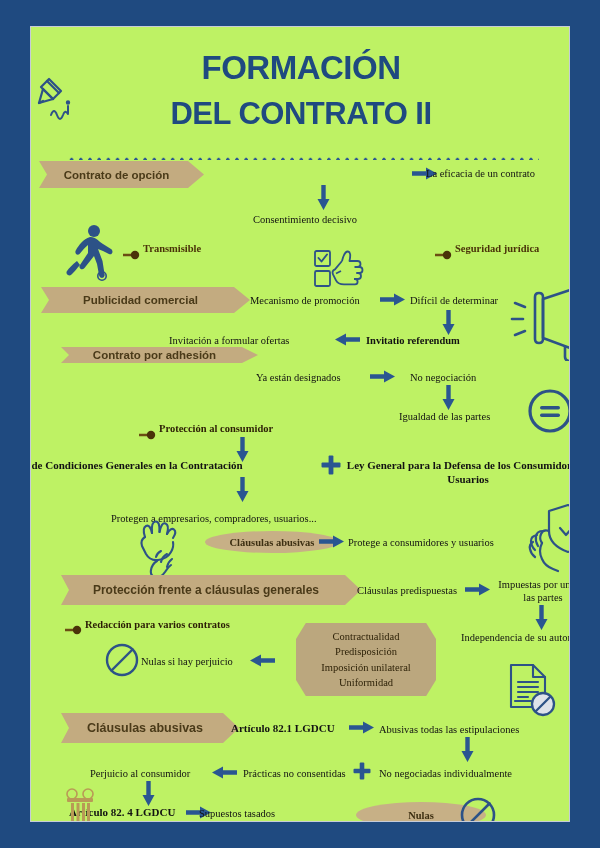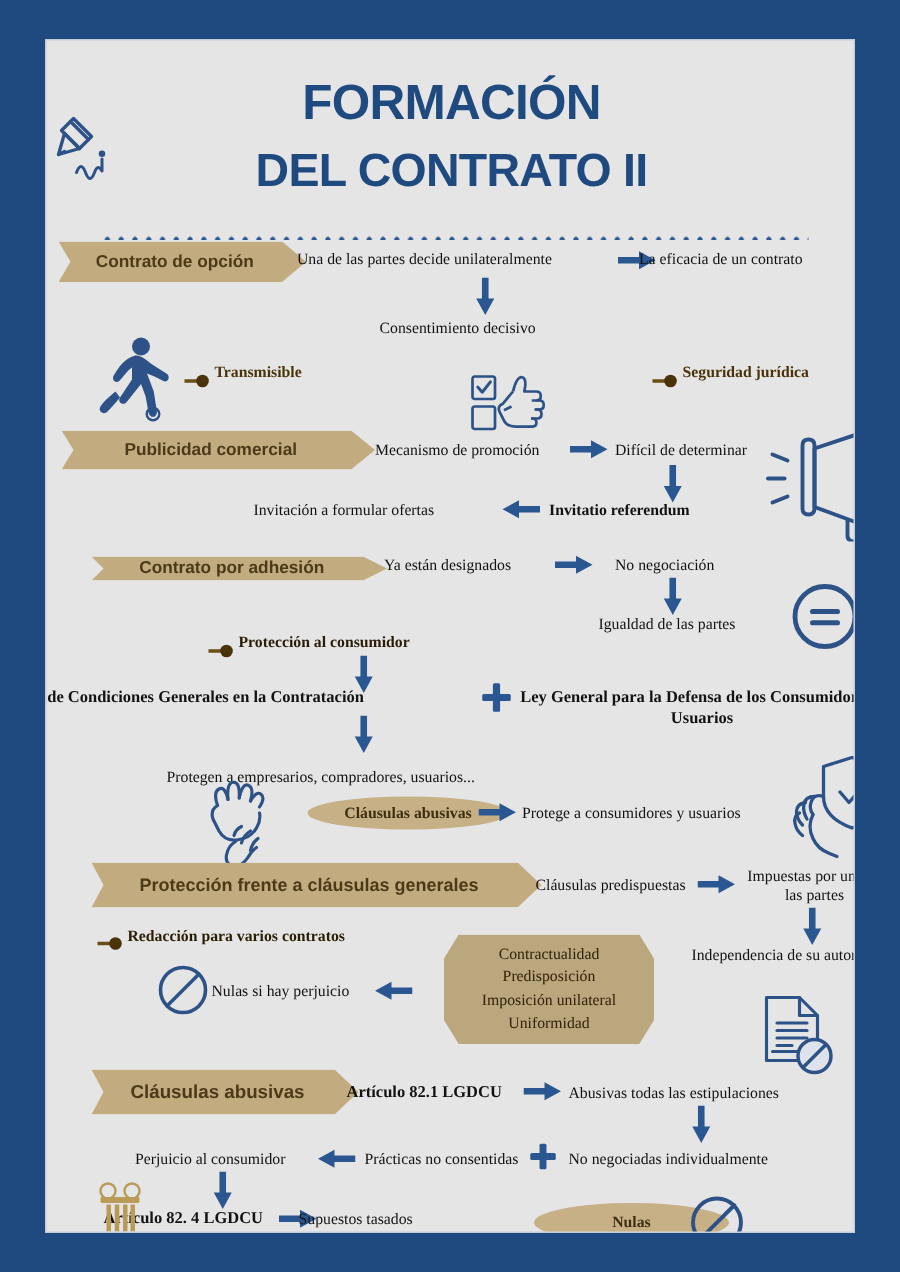--- a/index.html
+++ b/index.html
@@ -6,21 +6,21 @@
   body{
     width:600px;height:848px;
     background:#1f4a80;
     font-family:"Liberation Serif", serif;
     overflow:hidden;
   }
   .poster{
     position:absolute;
     left:30px;top:26px;
     width:540px;height:796px;
-    background:#e5e5e5;
+    background:#bef264;
     border:1px solid #c6ccd8;
     box-sizing:border-box;
     overflow:hidden;
   }
   
   .title{
     position:absolute;left:0;top:18px;width:540px;
     text-align:center;
     font-family:"Liberation Sans", sans-serif;
     font-weight:bold;
@@ -120,21 +120,20 @@
         <path d="M49 47 l0 7"></path>
         <circle cx="49" cy="43.5" r="1.2" fill="#2d5287"></circle>
       </g>
     </svg>
   </div>
 
   <div class="dots"></div>
 
   <div class="tag" style="left:8px;top:134px;width:155px;height:27px;">Contrato de opción</div>
 
-  <div class="t" style="left:167px;top:140px;">Una de las partes decide unilateralmente</div>
 
   <div class="arr" style="left:381px;top:140px;">
     <svg width="26" height="13" viewBox="0 0 26 13">
         <path d="M0 4.3 h14 V0.5 L25 6.5 L14 12.5 V8.7 H0 Z" fill="#2a5691"></path>
       </svg>
   </div>
 
   <div class="t" style="left:395px;top:140px;">La eficacia de un contrato</div>
 
   <div class="arr" style="left:286px;top:158px;">
@@ -230,21 +229,21 @@
         <path d="M14 40 L3 40"></path>
         <path d="M16 52 L6 56"></path>
       </g>
       <g fill="#2d5287">
         <rect x="67" y="32" width="3.5" height="9" rx="1.5"></rect>
         <rect x="73" y="32" width="3.5" height="9" rx="1.5"></rect>
       </g>
     </svg>
   </div>
 
-  <div class="tag" style="left:30px;top:344px;width:187px;height:16px;">Contrato por adhesión</div>
+  <div class="tag" style="left:30px;top:320px;width:187px;height:16px;">Contrato por adhesión</div>
 
   <div class="t" style="left:225px;top:344px;">Ya están designados</div>
 
   <div class="arr" style="left:339px;top:343px;">
     <svg width="26" height="13" viewBox="0 0 26 13">
         <path d="M0 4.3 h14 V0.5 L25 6.5 L14 12.5 V8.7 H0 Z" fill="#2a5691"></path>
       </svg>
   </div>
 
   <div class="t" style="left:379px;top:344px;">No negociación</div>

